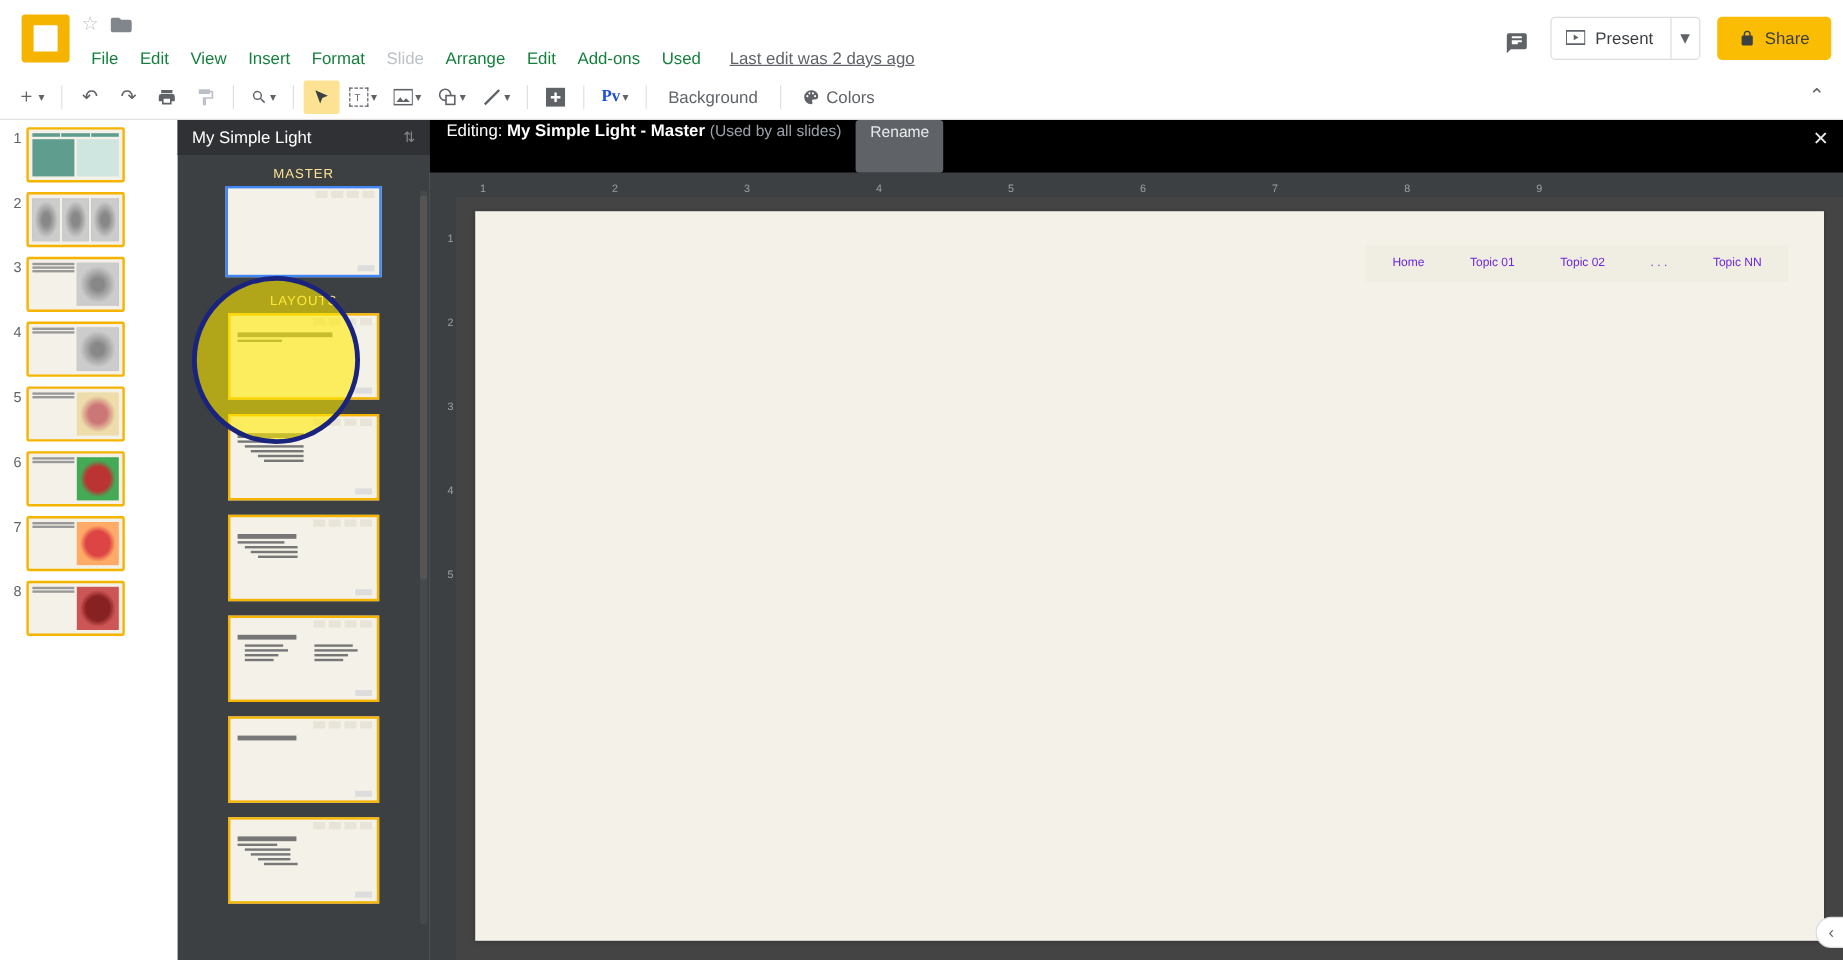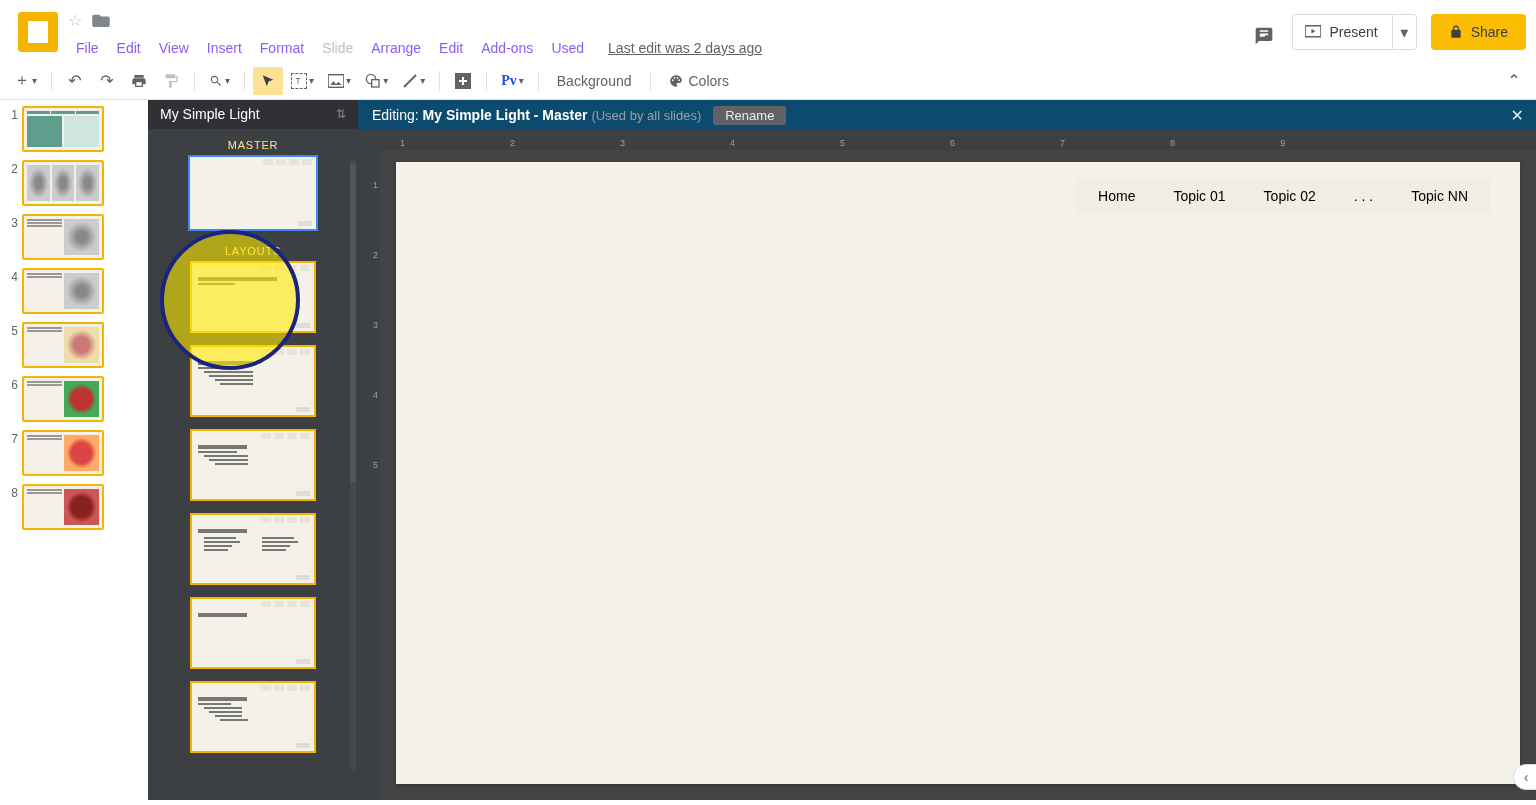--- a/index.html
+++ b/index.html
@@ -15,21 +15,21 @@
   .app-icon::after {
     content: ""; position: absolute; left: 10px; top: 9px; width: 20px; height: 22px;
     background: #fff; border-radius: 1px;
   }
   .title-area { flex: 1 1 auto; }
   .title-row { display: flex; align-items: center; gap: 10px; height: 24px; }
   .doc-title { font-size: 18px; color: #3c4043; }
   .star-icon { color: #bdc1c6; font-size: 16px; cursor: pointer; }
   .folder-icon { color: #80868b; font-size: 18px; }
   .menu-row { display: flex; align-items: center; gap: 2px; margin-top: 4px; }
-  .menu-item { font-size: 14px; color: #8b5cf6; padding: 4px 8px; border-radius: 3px; cursor: pointer; }
+  .menu-item { font-size: 14px; color: #15803d; padding: 4px 8px; border-radius: 3px; cursor: pointer; }
   .menu-item.disabled { color: #bdc1c6; }
   .last-edit { font-size: 14px; color: #5f6368; text-decoration: underline; margin-left: 14px; cursor: pointer; }
   .header-right { display: flex; align-items: flex-end; gap: 14px; margin-top: 6px; }
   .chat-icon-btn { width: 28px; height: 28px; display:flex; align-items:center; justify-content:center; color:#5f6368; font-size:20px; cursor:pointer;}
   .present-btn {
     display: flex; align-items: center; border: 1px solid #dadce0; border-radius: 4px; height: 36px;
     background: #fff;
   }
   .present-main { display:flex; align-items:center; gap:8px; padding: 0 14px 0 12px; cursor:pointer; font-size:14px; color:#3c4043; height:100%;}
   .present-drop { border-left: 1px solid #dadce0; width: 24px; height:100%; display:flex; align-items:center; justify-content:center; cursor:pointer; color:#5f6368;}
@@ -89,39 +89,39 @@
   .mp-sort { font-size:12px; color:#888; cursor:pointer;}
   
   .highlight-circle {
     position: absolute; left: 160px; top: 130px; width: 140px; height: 140px;
     background: rgba(255,235,0,0.6); border: 4px solid #1a237e; border-radius: 50%;
     z-index: 500; pointer-events: none;
   }
   
   .canvas-area { flex:1 1 auto; background:#3c4043; display:flex; flex-direction:column; position:relative;}
   .canvas-header {
-    height: 30px; background:#0c4a6e; color:#fff; display:flex; align-items:center; padding:0 14px;
+    height: 44px; background:#000000; color:#fff; display:flex; padding:0 14px;
     gap:12px; font-size:14px;
   }
   .canvas-header .sub { color:#9aa0a6; font-size:13px;}
   .rename-btn { background:#5f6368; color:#e8eaed; font-size:13px; padding:2px 12px; border-radius:3px; cursor:pointer;}
   .close-x { position:absolute; right:12px; top:6px; color:#e8eaed; font-size:16px; cursor:pointer;}
   
   .ruler-area { flex:1; display:flex; position:relative; background:#444;}
   .v-ruler { width:22px; background:#3c4043; color:#9aa0a6; font-size:9px; display:flex; flex-direction:column; align-items:flex-end; padding:20px 2px 0 0;}
   .v-ruler div{ padding:30px 0;}
   .main-canvas-col { flex:1; display:flex; flex-direction:column;}
   .h-ruler { height:20px; background:#3c4043; color:#9aa0a6; font-size:9px; display:flex; align-items:flex-end; padding:0 0 2px 20px; gap:105px;}
   .slide-stage { flex:1; background:#444; padding:12px 16px 16px 16px;}
   .slide {
     width:100%; height:100%; background:#f4f1e8; position:relative; box-shadow: 0 1px 4px rgba(0,0,0,0.3);
   }
   .slide-nav {
-    position:absolute; top:16px; right:30px; display:flex; gap:38px; background:#f0ede2;
-    padding:10px 22px; font-size:14px; color:#000000;
+    position:absolute; top:28px; right:30px; display:flex; gap:38px; background:#f0ede2;
+    padding:10px 22px; font-size:10px; color:#6d28d9;
   }
   .slide-nav span{ cursor:pointer;}
   .slide-bot { position:absolute; bottom:20px; right:28px; display:flex; gap:16px;}
   .slide-btn {
     background:#f0ede2; color:#5f6368; font-size:15px; padding:10px 30px; cursor:pointer;
     border:1px solid #e0ddd0;
   }
   
   .side-tab {
     position:absolute; right:-3px; bottom:10px; width:26px; height:26px;

